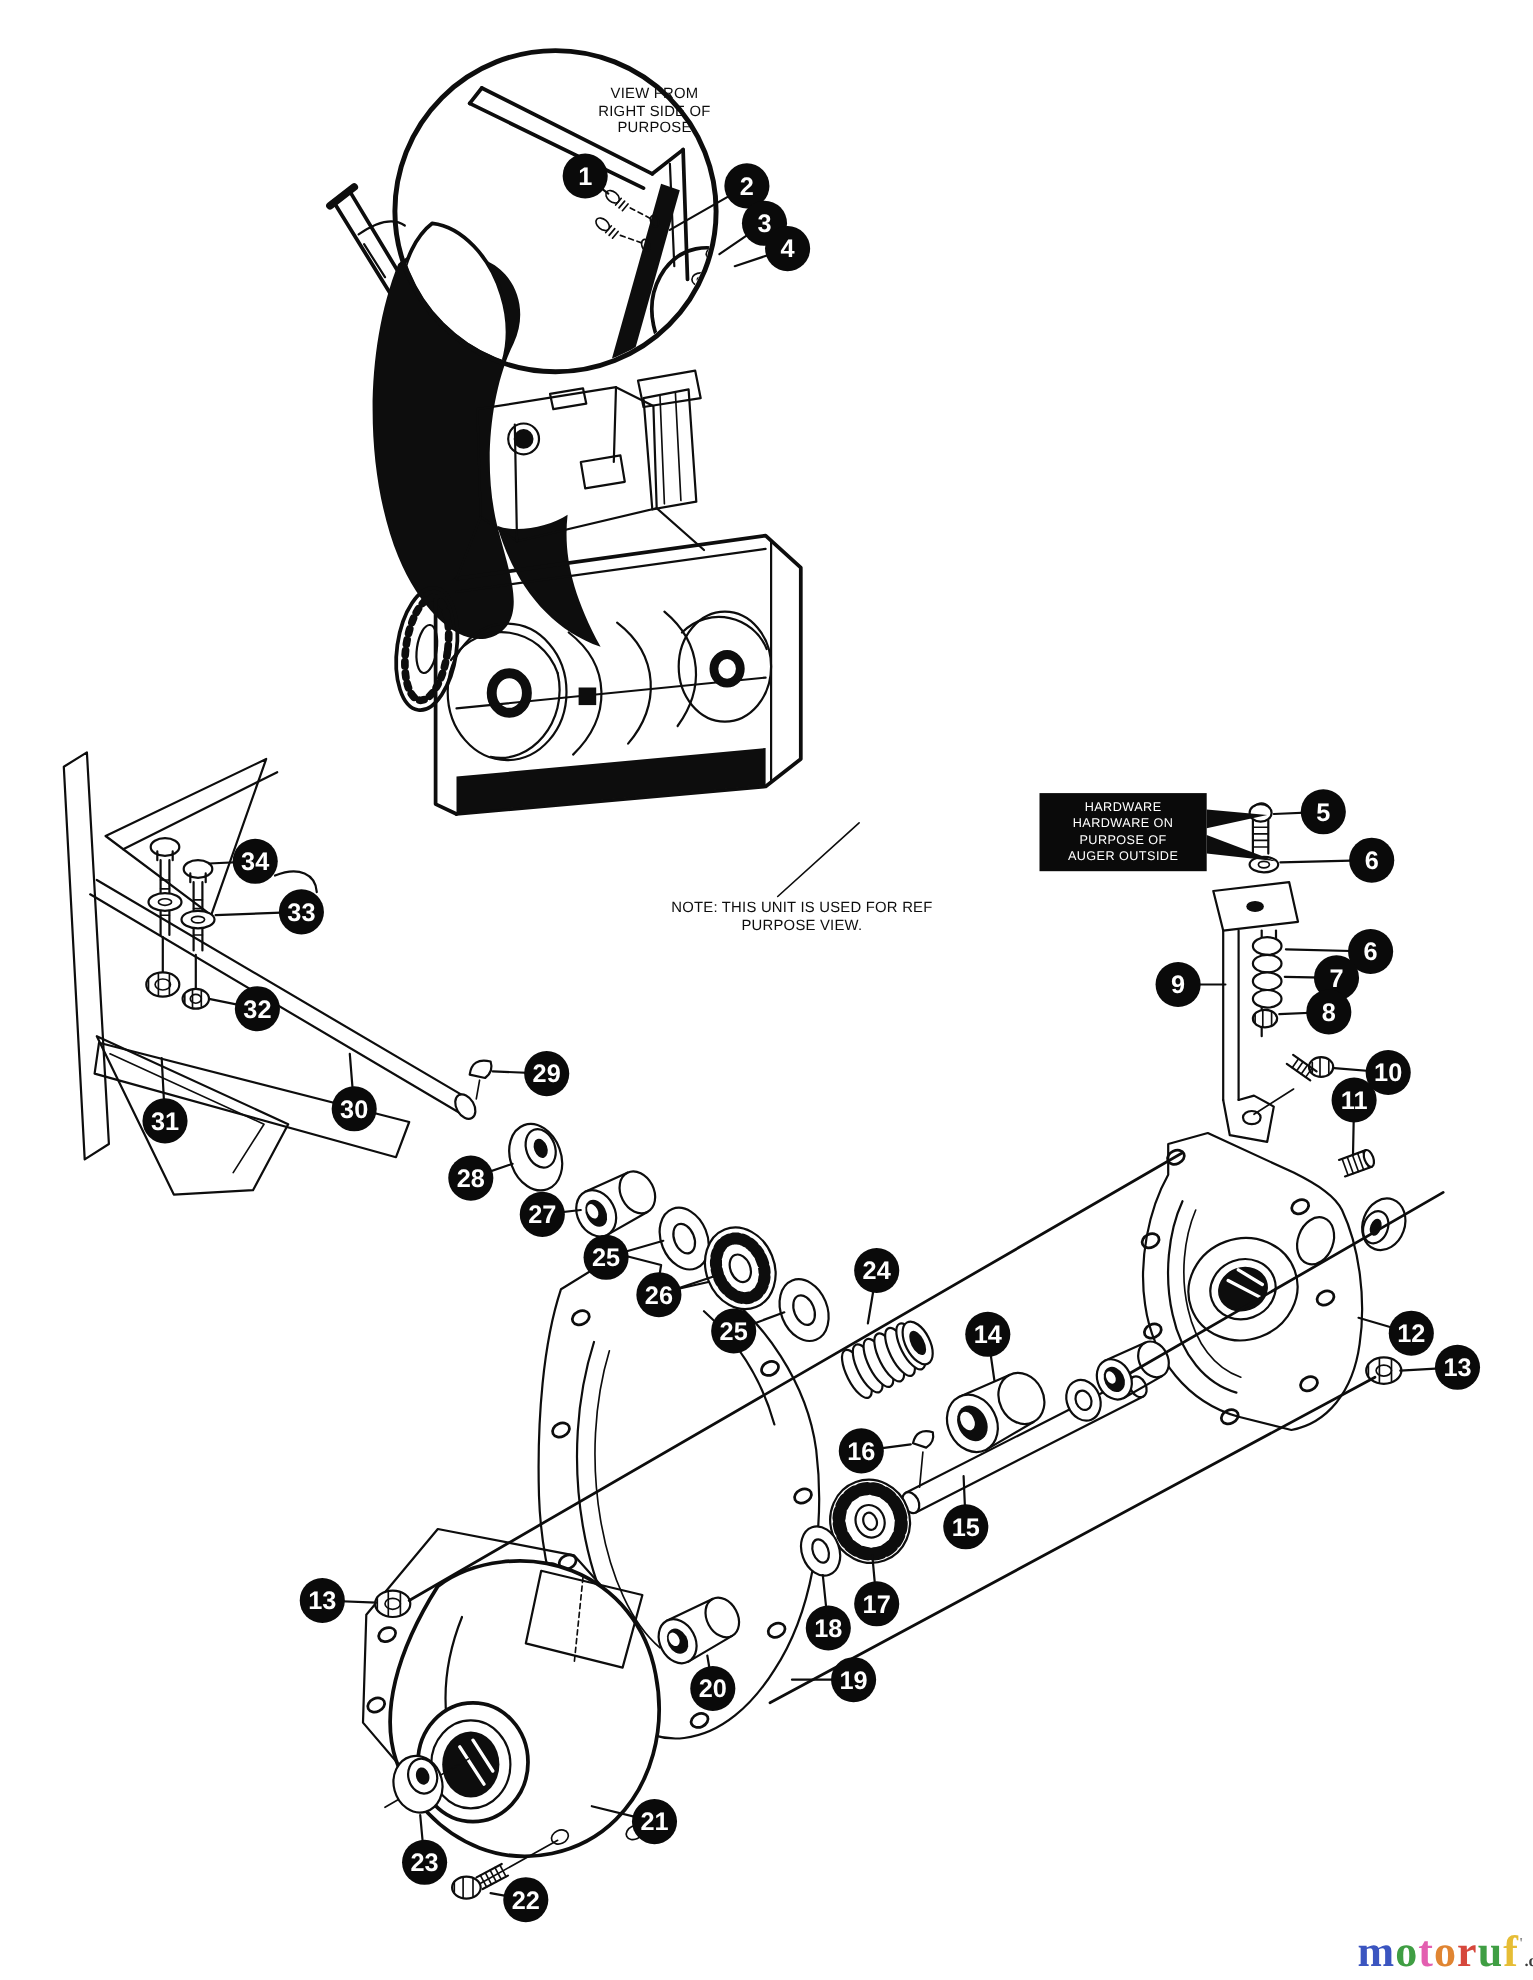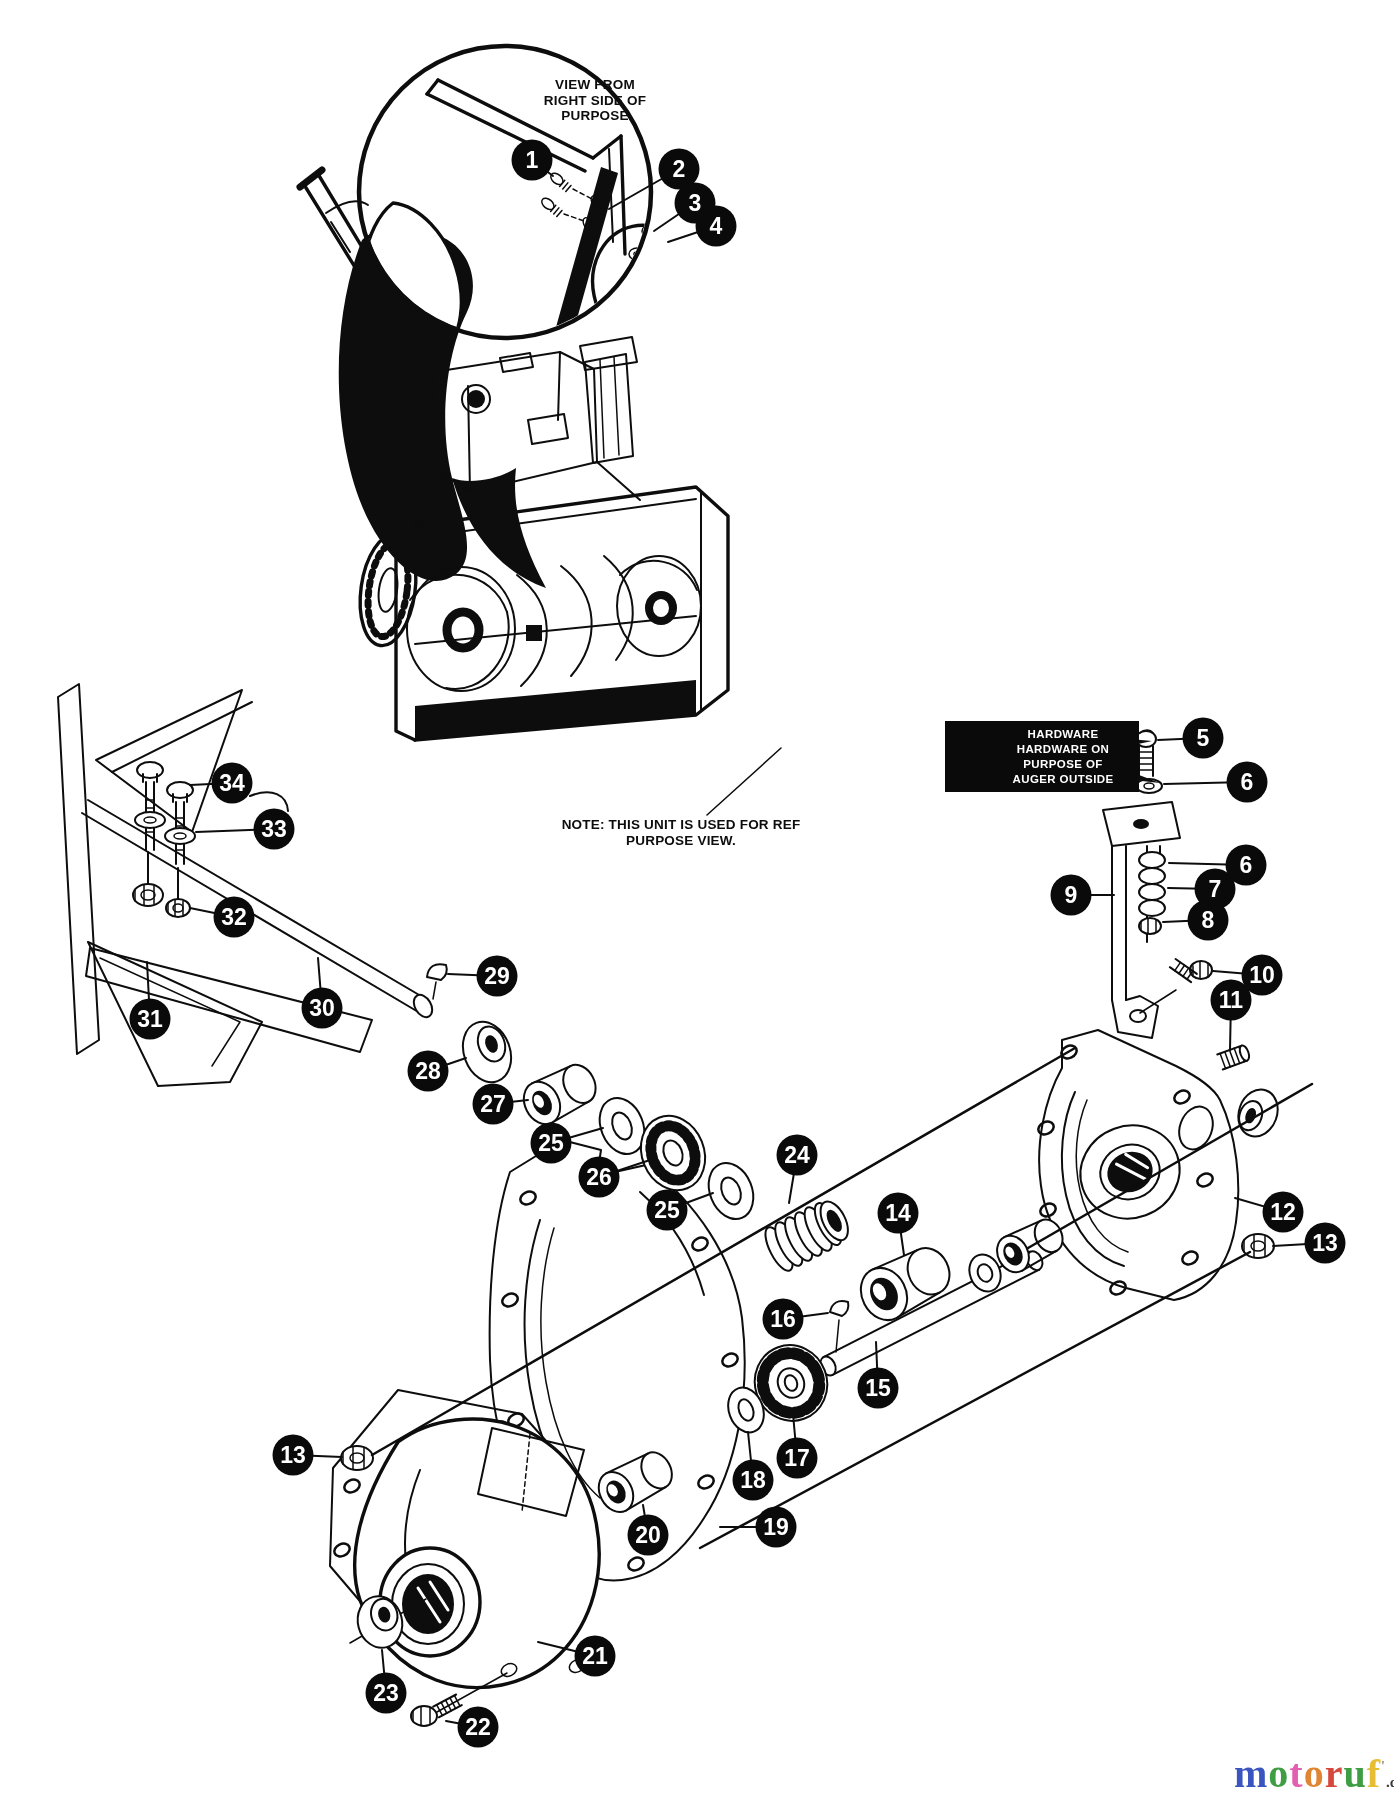--- a/index.html
+++ b/index.html
@@ -19,27 +19,27 @@
   #diagram .t2{stroke-width:2}
   #diagram .t1{stroke-width:1.5}
   #diagram .dash{stroke-dasharray:4.5 3.5}
   #diagram .leader{stroke:#0d0d0d;stroke-width:2;fill:none}
   #diagram .bubble{fill:#0a0a0a;stroke:none}
   #diagram text.bubble-num{
     fill:#ffffff;font:700 23px "Liberation Sans",sans-serif;
     text-anchor:middle;stroke:none;
   }
   .abs{position:absolute}
-  .label{font-weight:700;color:#0d0d0d;text-align:center;letter-spacing:.2px}
+  .label{font-weight:400;color:#0d0d0d;text-align:center;letter-spacing:.2px}
   #view-label{left:518px;top:77px;width:154px;font-size:13.5px;line-height:1.16}
-  #ref-note{left:528px;top:817px;width:306px;font-size:13.5px;line-height:1.2}
+  #ref-note{left:576px;top:817px;width:306px;font-size:13.5px;line-height:1.2}
   #hardware-box{
     left:945px;top:721px;width:152px;height:65px;background:#0a0a0a;color:#ffffff;
-    font-weight:700;font-size:11.5px;line-height:15px;text-align:center;
-    padding-top:6px;letter-spacing:.4px;padding-left:42px;
+    font-weight:400;font-size:11.5px;line-height:15px;text-align:center;
+    padding-top:6px;letter-spacing:.4px;
   }
   #logo{
     left:1234px;top:1750px;font-family:"Liberation Serif",serif;font-weight:700;
     font-size:40px;letter-spacing:1px;white-space:nowrap;
   }
   #logo .de{font-size:15px;font-weight:700;letter-spacing:0}
   #logo .mark{font-size:14px;vertical-align:16px}
 </style>
 </head>
 <body>

